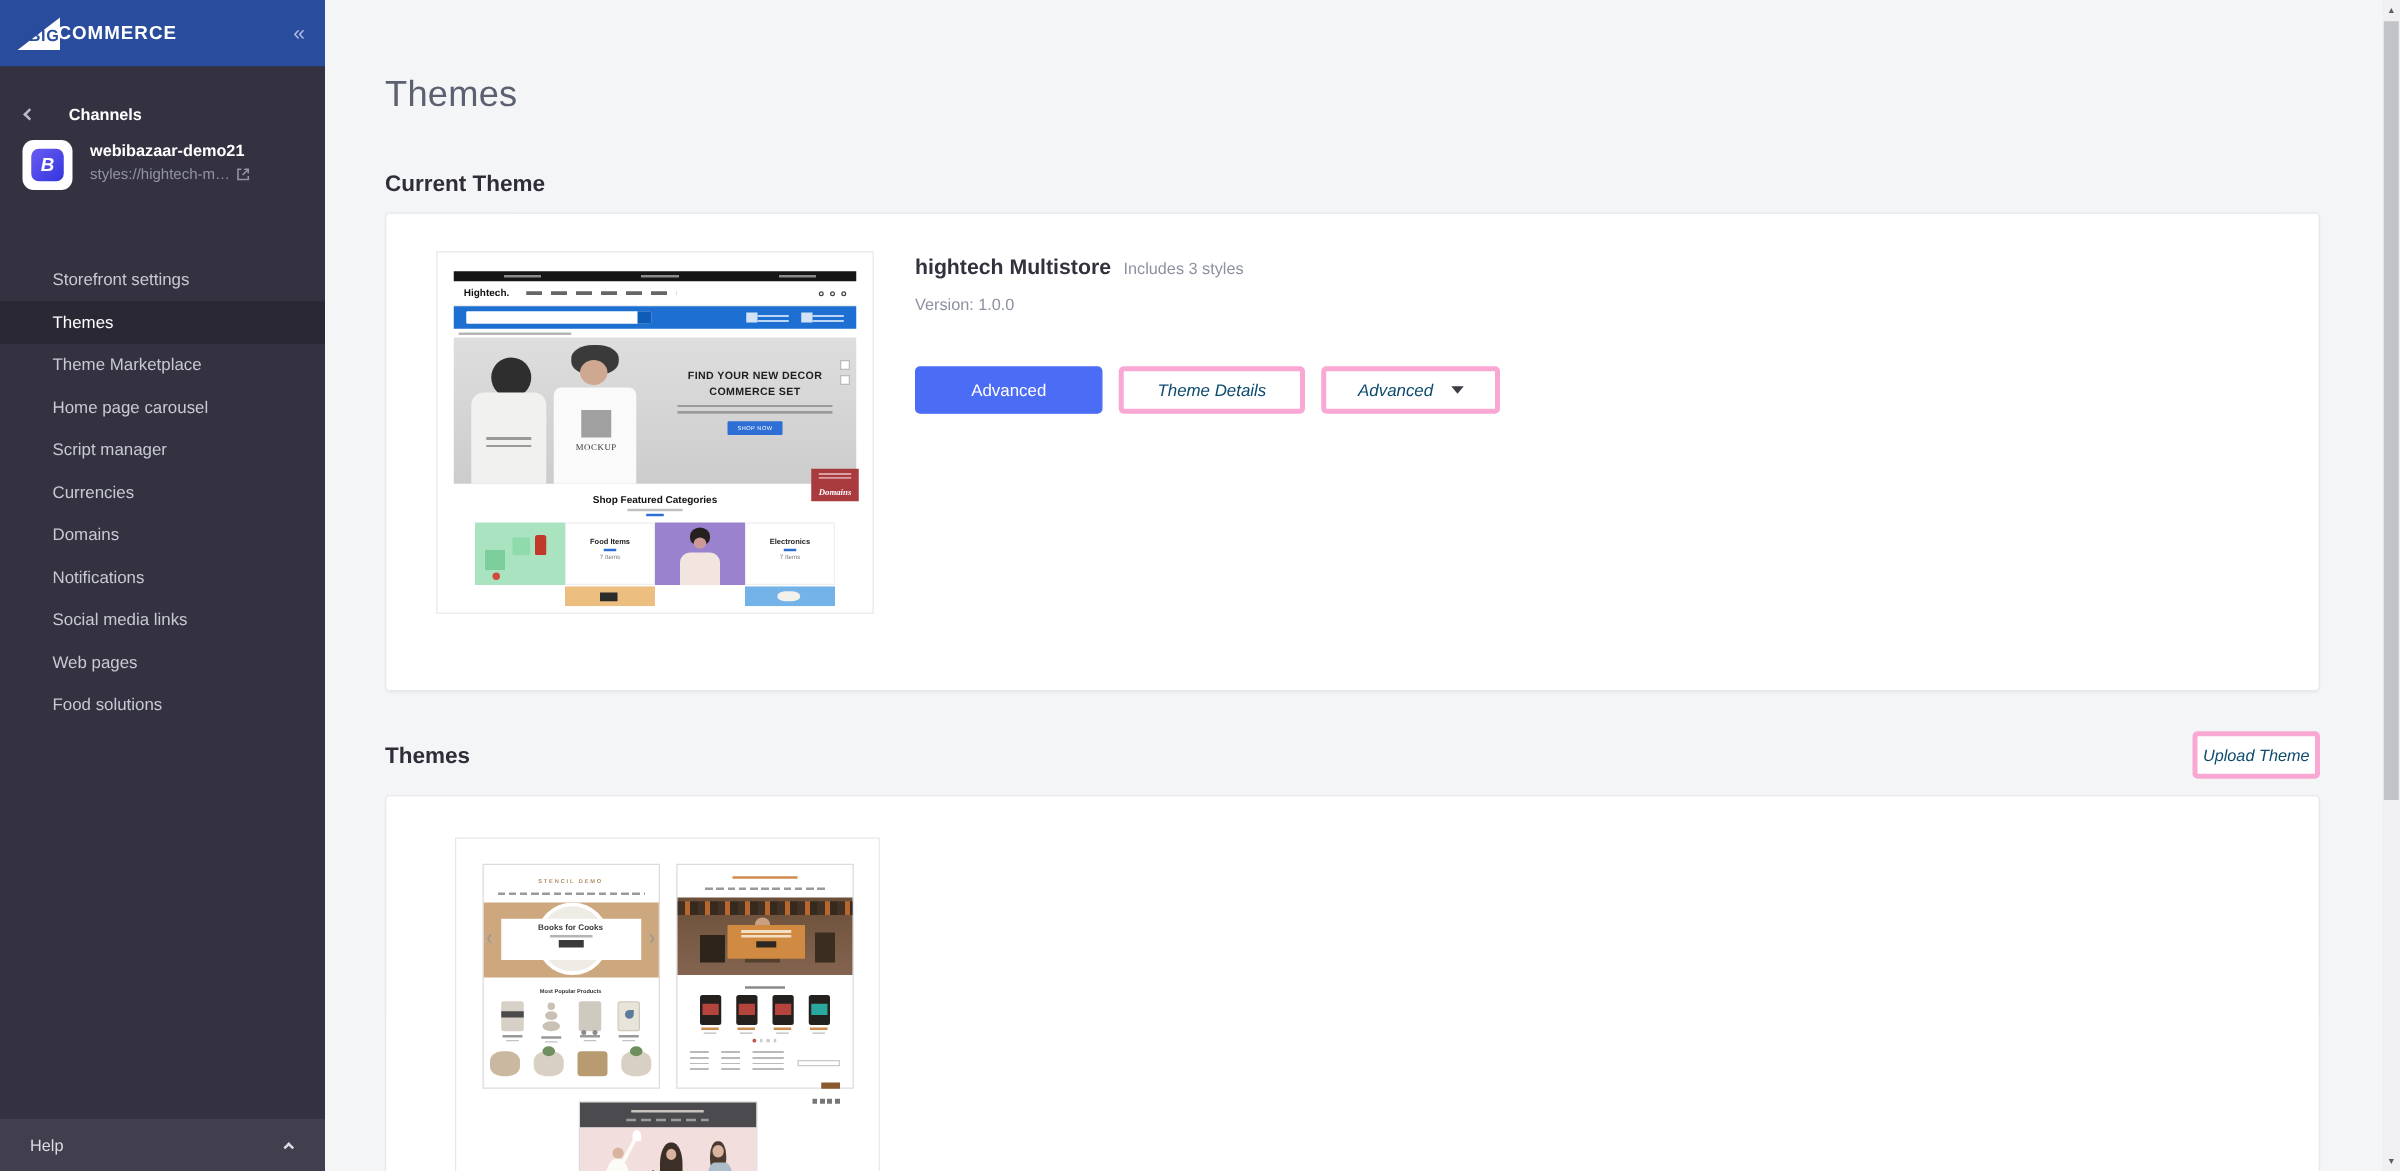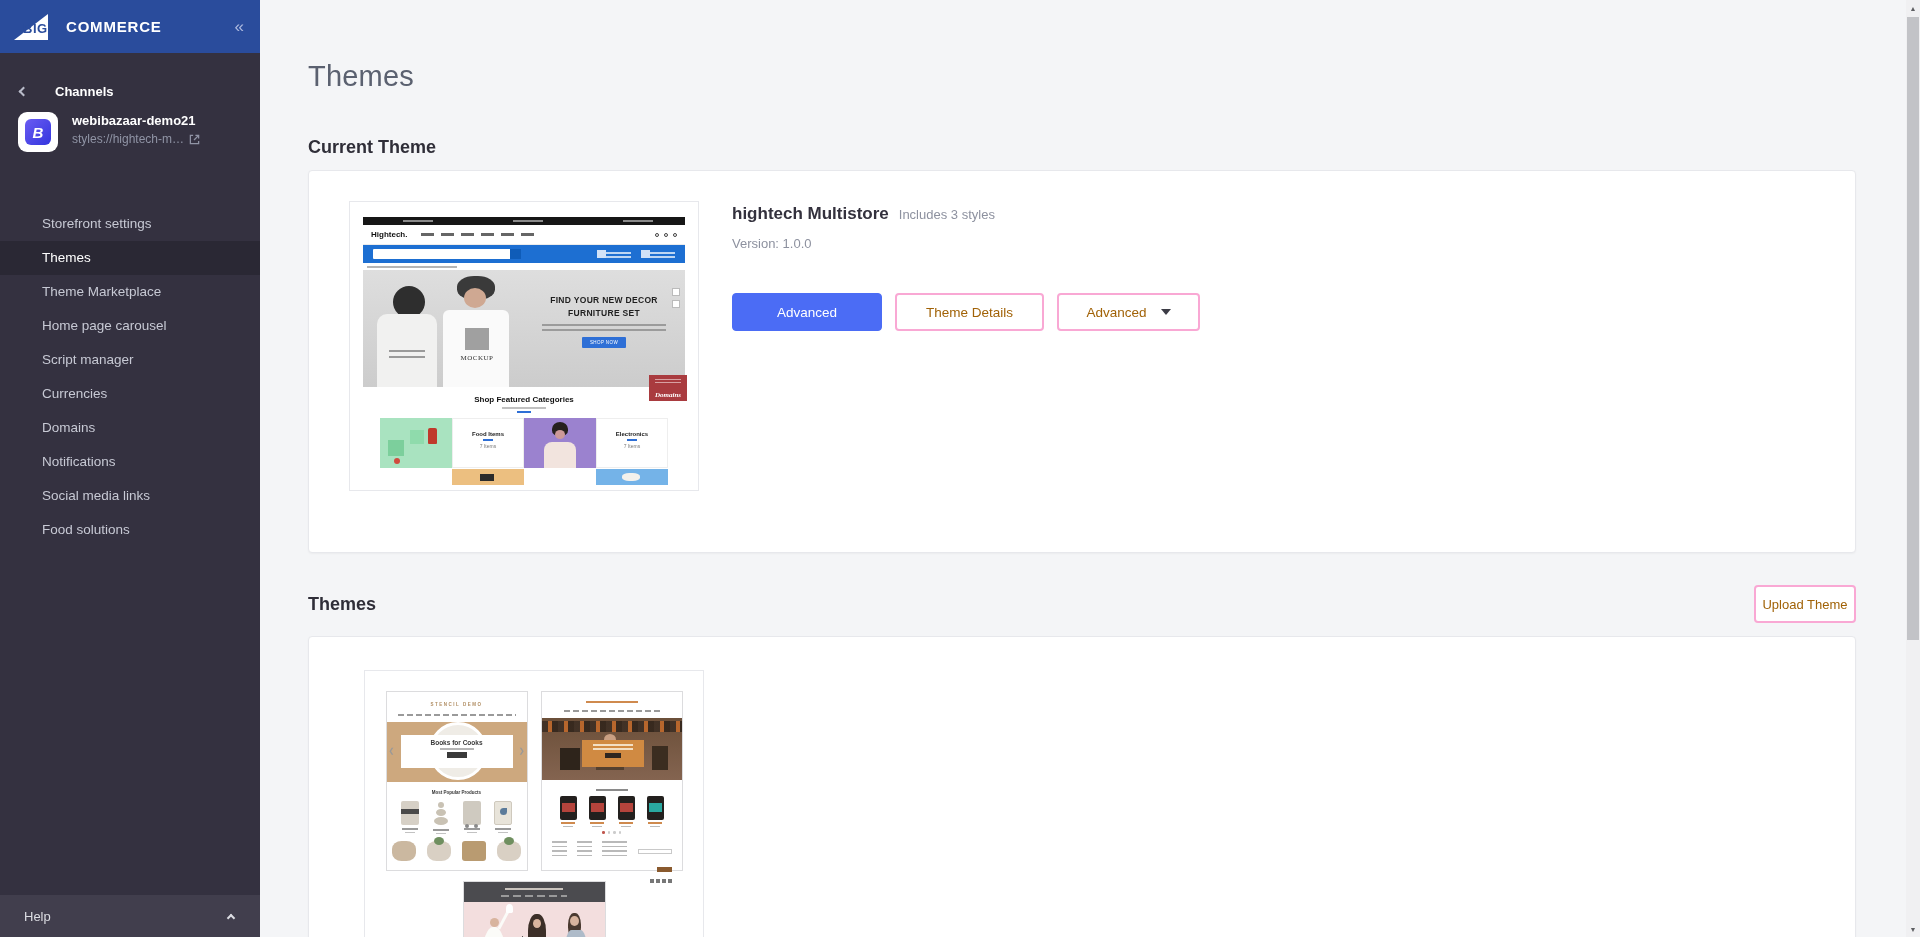--- a/index.html
+++ b/index.html
@@ -2,21 +2,21 @@
 <html><head>
 <meta charset="utf-8">
 <style>
   * { margin:0; padding:0; box-sizing:border-box; }
   html,body { width:1920px; height:937px; overflow:hidden; }
   body { font-family:"Liberation Sans","DejaVu Sans",sans-serif; background:#f4f5f7; position:relative; color:#33313d; }
 
   
   .sidebar { position:absolute; left:0; top:0; width:260px; height:937px; background:#343140; z-index:5; }
   .sb-header { height:53px; background:#2a4c9c; display:flex; align-items:center; justify-content:space-between; padding:0 16px 0 14px; }
-  .logo { display:flex; align-items:center; height:30px; position:relative;gap:20px; }
+  .logo { display:flex; align-items:center; height:30px; position:relative; }
   .logo-tri { width:0; height:0; border-left:34px solid transparent; border-bottom:26px solid #ffffff; position:relative; }
   .logo-big { position:absolute; left:9px; top:9px; font-size:13px; font-weight:bold; color:#2a4c9c; letter-spacing:.5px; }
   .logo-commerce { font-size:15px; font-weight:bold; color:#ffffff; letter-spacing:.8px; margin-left:-2px; }
   .collapse { color:#aebadf; font-size:17px; line-height:1; cursor:pointer; }
   .sb-back { position:absolute; top:84px; left:20px; display:flex; align-items:center; gap:28px; color:#ffffff; cursor:pointer; }
   .chev { display:inline-block; width:7px; height:7px; border-left:2px solid currentColor; border-bottom:2px solid currentColor; }
   .chev.left { transform:rotate(45deg); }
   .chev.up { transform:rotate(135deg); }
   .sb-back .chev { color:#b9bcc9; }
   .sb-back-label { font-size:13px; font-weight:bold; }
@@ -43,21 +43,21 @@
   .card1 { margin-top:12px; height:383px; padding:30px 0 0 40px; display:flex; }
   .thumb-box { width:350px; height:290px; background:#ffffff; border:1px solid #e7e8ec; display:flex; align-items:center; justify-content:center; flex-shrink:0; }
   .theme-info { margin-left:33px; padding-top:3px; }
   .ti-name-row { display:flex; align-items:baseline; gap:10px; }
   .ti-name { font-size:17px; font-weight:bold; color:#33313d; }
   .ti-note { font-size:13px; color:#8d919f; }
   .ti-version { font-size:13px; color:#8d919f; margin-top:12px; }
   .btn-row { margin-top:42px; display:flex; gap:13px; }
   .btn { height:38px; border-radius:4px; font-size:13.5px; display:flex; align-items:center; justify-content:center; cursor:pointer; font-family:inherit; }
   .btn-primary { width:150px; background:#4b6cf5; color:#ffffff; border:1px solid #4b6cf5; }
-  .btn-outline { background:#ffffff; color:#a16207; border:2px solid #f9a8d4; }
+  .btn-outline { background:#ffffff; color:#0c4a6e; border:4px solid #f9a8d4;font-style:italic; }
   .btn-details { width:149px; }
   .btn-advanced { width:143px; gap:14px; }
   .caret-down { width:0; height:0; border-left:5px solid transparent; border-right:5px solid transparent; border-top:6px solid #3c3c46; }
   .sec-row2 { margin-top:32px; display:flex; align-items:center; justify-content:space-between; }
   .btn-upload { width:102px; height:38px; font-size:13px; }
   .card2 { margin-top:13px; height:620px; padding:33px 0 0 55px; }
   .thumb-box2 { width:340px; min-height:560px; background:#ffffff; border:1px solid #e7e8ec; padding:20px; }
 
   
   .ht { width:322px; height:258px; position:relative; background:#ffffff; }
@@ -238,20 +238,21 @@
   <div class="sb-menu">
     <div class="sb-item">Storefront settings</div>
     <div class="sb-item active">Themes</div>
     <div class="sb-item">Theme Marketplace</div>
     <div class="sb-item">Home page carousel</div>
     <div class="sb-item">Script manager</div>
     <div class="sb-item">Currencies</div>
     <div class="sb-item">Domains</div>
     <div class="sb-item">Notifications</div>
     <div class="sb-item">Social media links</div>
+    <div class="sb-item">Web pages</div>
     <div class="sb-item">Food solutions</div>
   </div>
 
   <div class="sb-help">
     <span class="sb-help-label">Help</span>
     <i class="chev up"></i>
   </div>
 </div>
 
 <div class="main">
@@ -288,21 +289,21 @@
             <span class="p1hair"></span>
             <span class="p1body"></span>
             <span class="p1txt"></span>
             <span class="p2hair"></span>
             <span class="p2face"></span>
             <span class="p2body"></span>
             <span class="p2shirt-art"></span>
             <span class="ht-shirt-word">MOCKUP</span>
             <div class="ht-hero-text">
               <div class="ht-h1">FIND YOUR NEW DECOR</div>
-              <div class="ht-h1">FURNITURE SET</div>
+              <div class="ht-h1">COMMERCE SET</div>
               <div class="ht-hdesc"></div>
               <div class="ht-shopnow">SHOP NOW</div>
             </div>
             <span class="ht-slider">
                 <i></i>
                 <i></i>
               </span>
             <div class="ht-expert">
               <i></i><span>Domains</span>
             </div>

